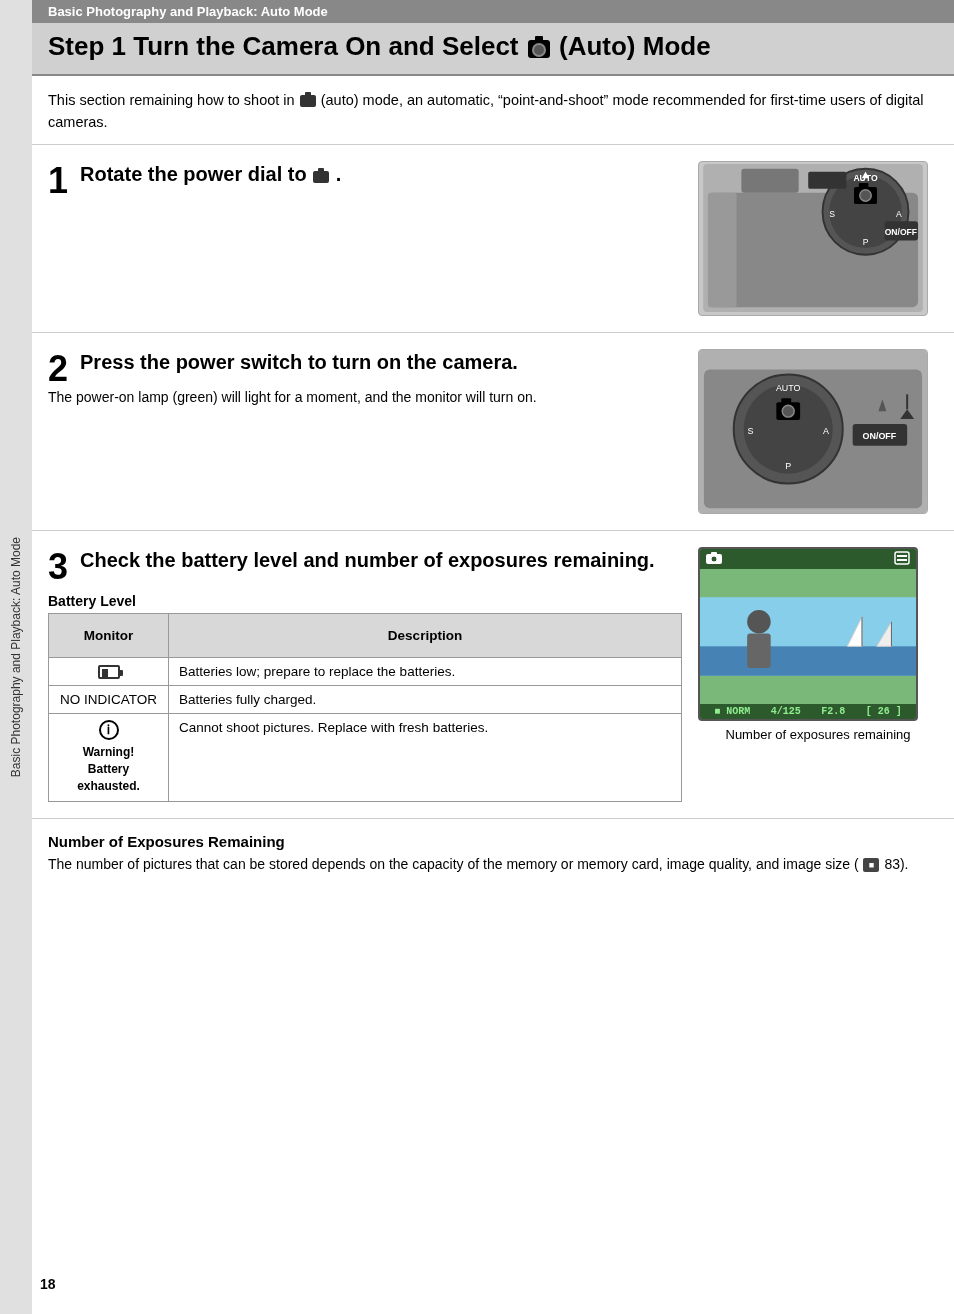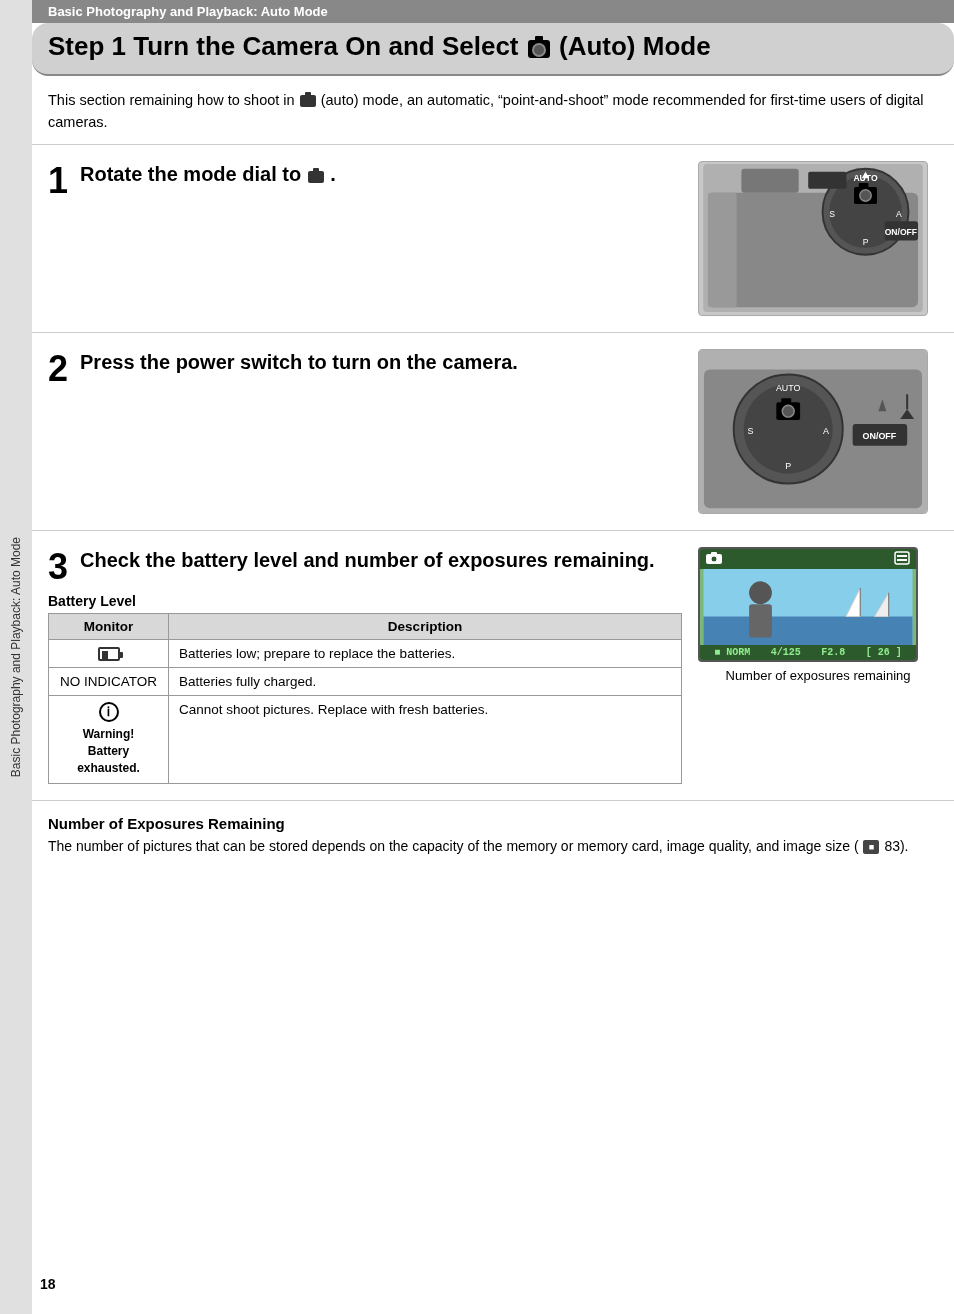--- a/index.html
+++ b/index.html
@@ -46,21 +46,20 @@
       font-size: 13px;
       font-weight: bold;
       padding: 4px 16px;
     }
 
     
     .title-area {
       background: #d0d0d0;
       padding: 8px 16px 12px 16px;
       border-bottom: 2px solid #888;
-      border-radius: 16px;
     }
     .page-title {
       font-size: 26px;
       font-weight: bold;
       line-height: 1.2;
     }
     .camera-icon-inline {
       display: inline-block;
       width: 22px;
       height: 18px;
@@ -203,21 +202,21 @@
 
     .battery-table {
       width: 100%;
       border-collapse: collapse;
       font-size: 13.5px;
     }
 
     .battery-table th {
       background: #d8d8d8;
       border: 1px solid #999;
-      padding: 5px 10px;
+      padding: 14px 10px;
       font-weight: bold;
       text-align: center;
     }
 
     .battery-table td {
       border: 1px solid #999;
       padding: 6px 10px;
       vertical-align: top;
     }
 
@@ -262,21 +261,21 @@
       border: 2px solid #000;
       text-align: center;
       line-height: 16px;
       font-weight: bold;
       font-size: 13px;
     }
 
     
     .camera-lcd {
       width: 220px;
-      height: 115px;
+      height: 174px;
       background: #1a1a2e;
       border: 2px solid #555;
       border-radius: 4px;
       position: relative;
       overflow: hidden;
     }
 
     .lcd-inner {
       background: #8fbc8f;
       width: 100%;
@@ -410,21 +409,21 @@
   <div class="intro-text">
     <span>This section remaining how to shoot in</span>
     <span class="cam-ico"></span>
     <span>(auto) mode, an automatic, “point-and-shoot” mode recommended for first-time users of digital cameras.</span>
   </div>
 
   <div class="step">
     <div class="step-left">
       <div class="step-number">1</div>
       <div class="step-heading">
-        <span>Rotate the mode dial to</span>
+        <span>Rotate the power dial to</span>
         <span class="cam-ico"></span>
         <span>.</span>
       </div>
     </div>
     <div class="step-right">
       <div class="camera-dial-img">
 
         <svg viewBox="0 0 230 155" class="mode-dial-svg">
 
           <rect x="0" y="0" width="230" height="155" fill="#b0b0b0" rx="4"></rect>
@@ -457,20 +456,21 @@
       </div>
     </div>
   </div>
 
   <div class="step">
     <div class="step-left">
       <div class="step-number">2</div>
       <div class="step-heading">
         <span>Press the power switch to turn on the camera.</span>
       </div>
+      <div class="step-body">The power-on lamp (green) will light for a moment, and the monitor will turn on.</div>
     </div>
     <div class="step-right">
       <div class="power-switch-img">
 
         <svg viewBox="0 0 230 165" width="230" height="165">
           <rect x="0" y="0" width="230" height="165" fill="#b0b0b0" rx="4"></rect>
 
           <rect x="5" y="20" width="220" height="140" fill="#888" rx="6"></rect>
 
           <circle cx="90" cy="80" r="55" fill="#555" stroke="#333" stroke-width="2"></circle>

